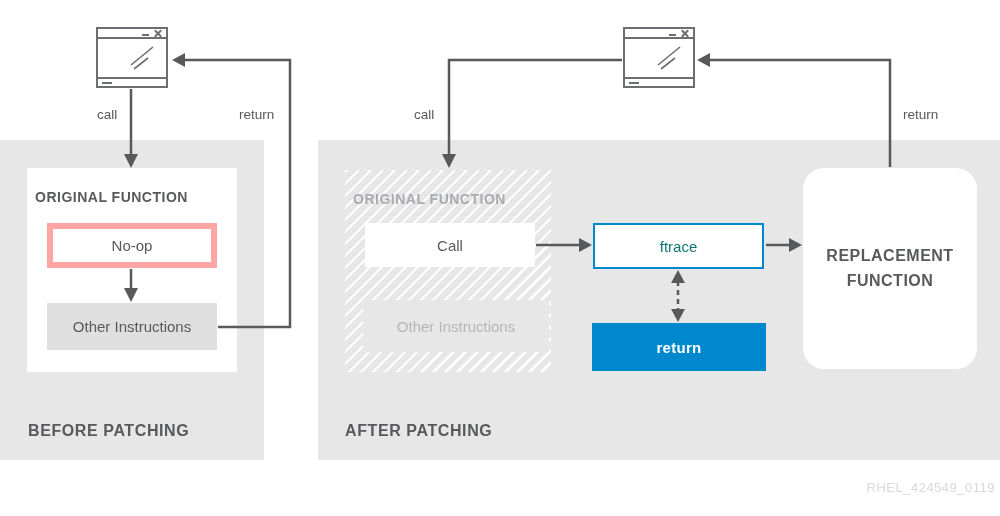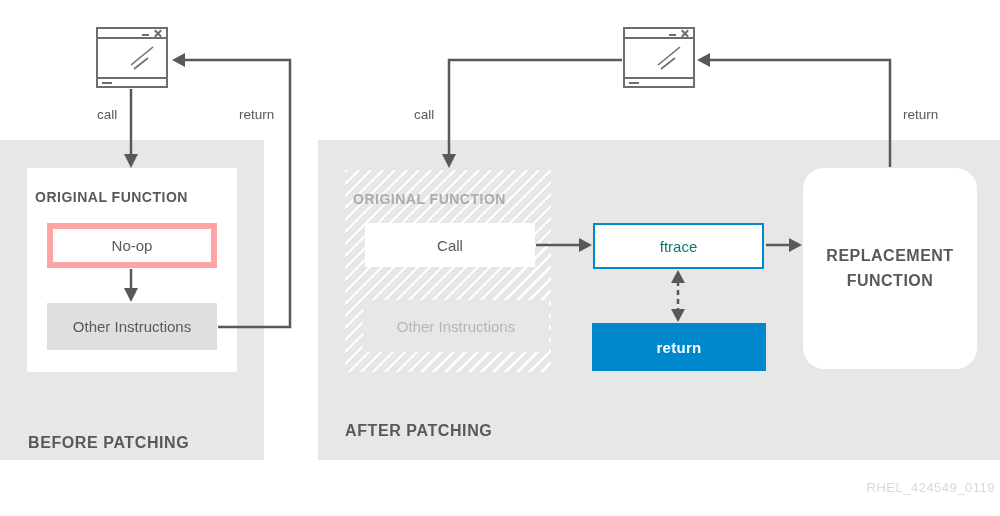--- a/index.html
+++ b/index.html
@@ -177,18 +177,18 @@
   <div id="hatched-box">
     <div class="fn-title">ORIGINAL FUNCTION</div>
     <div id="call-box" class="inner-box">Call</div>
     <div id="other-box-after" class="inner-box">Other Instructions</div>
   </div>
 
   <div id="ftrace-box">ftrace</div>
   <div id="kpatch-box">return</div>
   <div id="replacement-box">REPLACEMENT FUNCTION</div>
 
-  <div class="section-label" style="left:28px;top:422px;margin-top:12px;">BEFORE PATCHING</div>
+  <div class="section-label" style="left:28px;top:422px;">BEFORE PATCHING</div>
   <div class="section-label" style="left:345px;top:422px;">AFTER PATCHING</div>
 
   <div id="watermark">RHEL_424549_0119</div>
 
 </div>
 
 </body></html>

